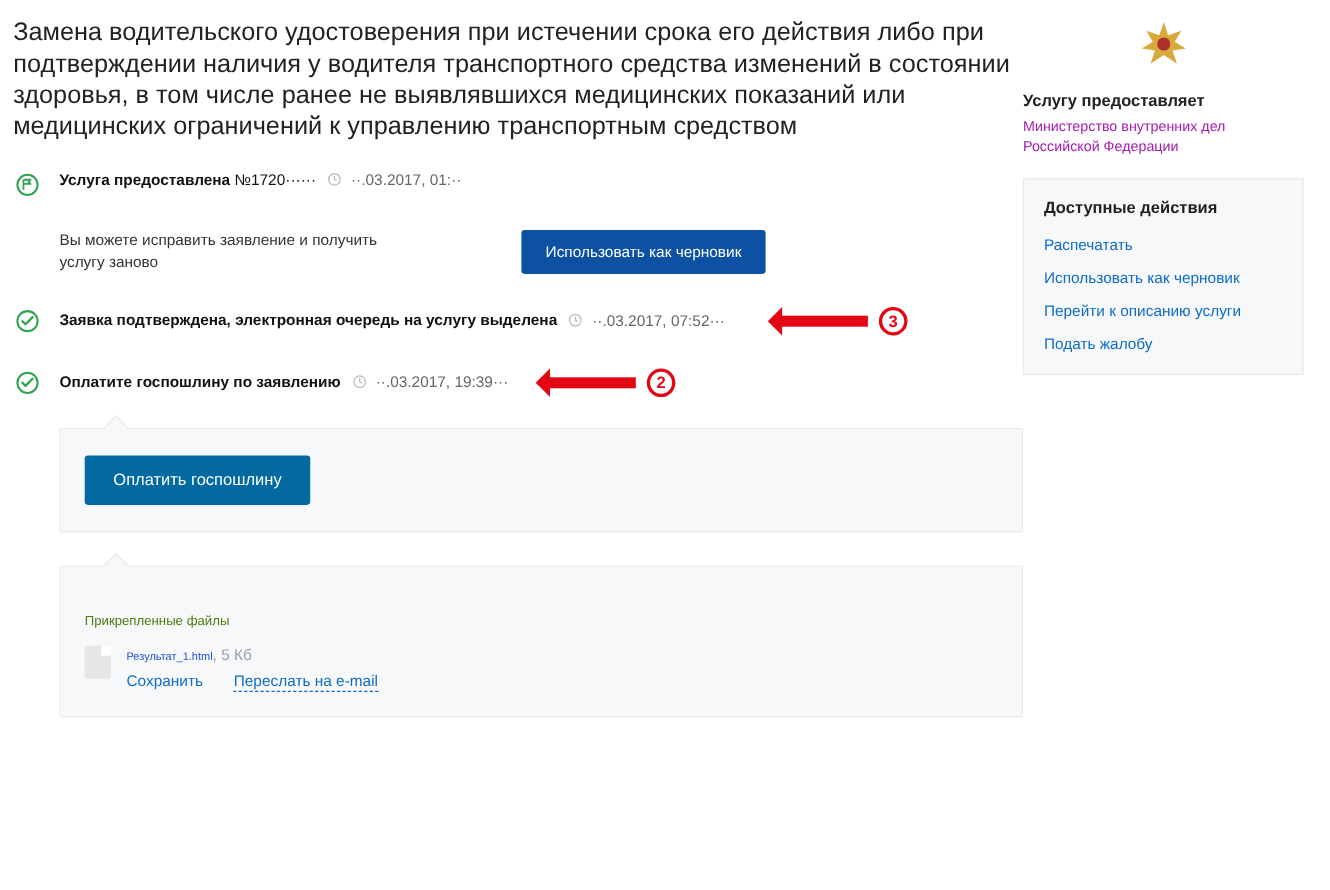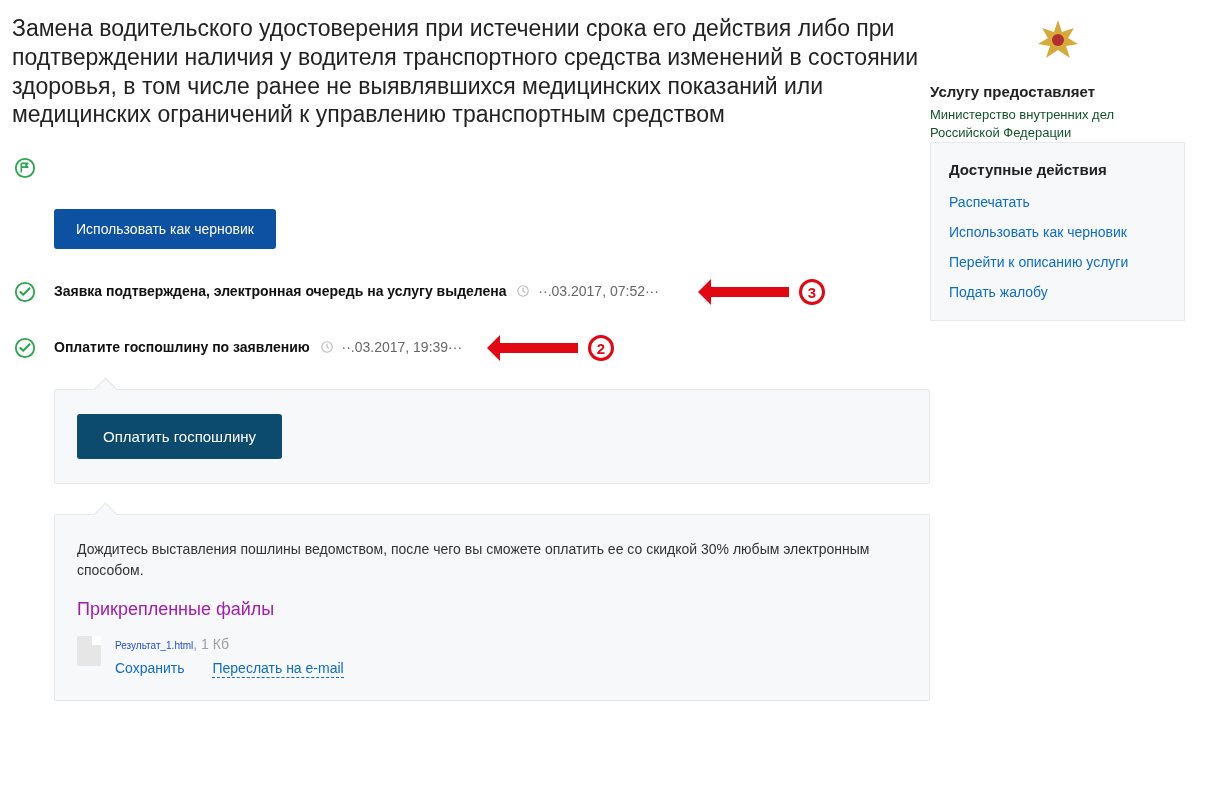--- a/index.html
+++ b/index.html
@@ -13,63 +13,73 @@
   .row .body { flex: 1 1 auto; }
   .flag-icon, .check-icon { width: 22px; height: 22px; }
   .status-line { font-size: 14px; color: #111; }
   .status-line strong { font-weight: 700; }
   .clock { display:inline-block; width:14px; height:14px; vertical-align:-2px; margin: 0 4px 0 6px; }
   .timestamp { color: #666; font-size: 14px; filter: blur(0.3px); }
   .note-box { margin: 30px 0 30px 42px; display:flex; align-items:center; gap: 110px; }
   .note-text { font-size: 14px; color: #333; max-width: 310px; line-height:1.4; }
   .btn { display:inline-block; border:none; border-radius:3px; font-size:14px; color:#fff; cursor:pointer; }
   .btn-blue-dark { background:#0d52a2; padding:12px 22px; }
-  .btn-blue { background:#0c4a6e; padding:14px 26px; font-size:15px; }
+  .btn-blue { background:#0369a1; padding:14px 26px; font-size:15px; }
   .panel { background:#f7f8f9; border:1px solid #e7e8ea; border-radius:2px; margin: 28px 0 30px 42px; padding: 24px 22px; position:relative; }
   .panel::before { content:""; position:absolute; top:-9px; left:42px; width:16px; height:16px; background:#f7f8f9; border-left:1px solid #e7e8ea; border-top:1px solid #e7e8ea; transform:rotate(45deg); }
   .panel p { font-size:14px; color:#333; line-height:1.5; }
-  .attach-label { color:#a21caf; margin-top:18px; font-size:18px; }
+  .attach-label { color:#4d7c0f; margin-top:18px; font-size:12px; }
   .file-row { display:flex; align-items:flex-start; gap:14px; margin-top:16px; }
   .file-icon { width:24px; height:30px; background:#e6e6e6; border-radius:2px; position:relative; }
   .file-icon::after { content:""; position:absolute; right:0; top:0; width:9px; height:9px; background:#fff; }
   .file-meta .fname { font-size:10px; color:#1d4ed8; }
   .file-meta .fsize { color:#9aa0a6; }
   .file-actions { margin-top:8px; font-size:14px; }
   .file-actions a { color:#0d6cc8; text-decoration:none; margin-right:24px; }
   .file-actions a.dashed { border-bottom:1px dashed #0d6cc8; padding-bottom:1px; }
   .arrow-wrap { position:relative; display:inline-block; vertical-align:middle; margin-left:26px; }
   .arrow { position:relative; width:86px; height:10px; background:#e30613; display:inline-block; vertical-align:middle; }
   .arrow::before { content:""; position:absolute; left:-18px; top:-8px; border:13px solid transparent; border-right-color:#e30613; }
   .badge { display:inline-flex; align-items:center; justify-content:center; width:26px; height:26px; border:3px solid #e30613; border-radius:50%; color:#e30613; font-weight:700; font-size:15px; margin-left:10px; vertical-align:middle; background:#fff; }
   
   .emblem { text-align:center; margin-bottom:14px; }
   .prov-title { font-weight:700; font-size:15px; margin-bottom:6px; color:#222; }
-  .prov-name { font-size:13px; color:#14532d; line-height:1.4; }
+  .prov-name { font-size:13px; color:#a21caf; line-height:1.4; margin-bottom:20px; }
   .actions-box { background:#f7f8f9; border:1px solid #e7e8ea; padding:18px 18px 20px; }
   .actions-title { font-weight:700; font-size:15px; margin-bottom:16px; color:#222; }
   .actions-box a { display:block; color:#0d6cc8; text-decoration:none; font-size:14px; margin-bottom:14px; }
   .actions-box a:last-child { margin-bottom:0; }
 </style>
 </head>
 <body>
 
 <div class="page">
   <div class="main">
     <h1 class="title">Замена водительского удостоверения при истечении срока его действия либо при подтверждении наличия у водителя транспортного средства изменений в состоянии здоровья, в том числе ранее не выявлявшихся медицинских показаний или медицинских ограничений к управлению транспортным средством</h1>
 
     <div class="row">
       <div class="icon-col">
         <svg class="flag-icon" viewBox="0 0 24 24">
             <circle cx="12" cy="12" r="10" fill="none" stroke="#2ea44f" stroke-width="2"></circle>
             <path d="M8 7v10M8 7h7l-2 2 2 2H8" fill="none" stroke="#2ea44f" stroke-width="1.8" stroke-linejoin="round"></path>
           </svg>
       </div>
+      <div class="body status-line">
+        <strong>Услуга предоставлена</strong>
+        <span>№1720······</span>
+        <svg class="clock" viewBox="0 0 24 24">
+            <circle cx="12" cy="12" r="9" fill="none" stroke="#bbb" stroke-width="2"></circle>
+            <path d="M12 7v5l3 2" stroke="#bbb" stroke-width="2" fill="none" stroke-linecap="round"></path>
+          </svg>
+        <span class="timestamp">··.03.2017, 01:··</span>
+      </div>
     </div>
 
     <div class="note-box">
+      <div class="note-text">Вы можете исправить заявление и получить услугу заново</div>
       <button class="btn btn-blue-dark">Использовать как черновик</button>
     </div>
 
     <div class="row">
       <div class="icon-col">
         <svg class="check-icon" viewBox="0 0 24 24">
             <circle cx="12" cy="12" r="10" fill="none" stroke="#2ea44f" stroke-width="2"></circle>
             <path d="M7 12l3 3 7-7" fill="none" stroke="#2ea44f" stroke-width="2.3" stroke-linecap="round" stroke-linejoin="round"></path>
           </svg>
       </div>
@@ -101,26 +111,25 @@
         <span class="arrow-wrap"><span class="arrow"></span><span class="badge">2</span></span>
       </div>
     </div>
 
     <div class="panel">
       <button class="btn btn-blue">Оплатить госпошлину</button>
     </div>
 
 
     <div class="panel">
-      <p>Дождитесь выставления пошлины ведомством, после чего вы сможете оплатить ее со скидкой 30% любым электронным способом.</p>
       <div class="attach-label">Прикрепленные файлы</div>
       <div class="file-row">
         <div class="file-icon"></div>
         <div class="file-meta">
-          <span class="fname">Результат_1.html</span><span class="fsize">, 1 Кб</span>
+          <span class="fname">Результат_1.html</span><span class="fsize">, 5 Кб</span>
           <div class="file-actions">
             <a href="#">Сохранить</a>
             <a href="#" class="dashed">Переслать на e-mail</a>
           </div>
         </div>
       </div>
     </div>
 
   </div>
 

